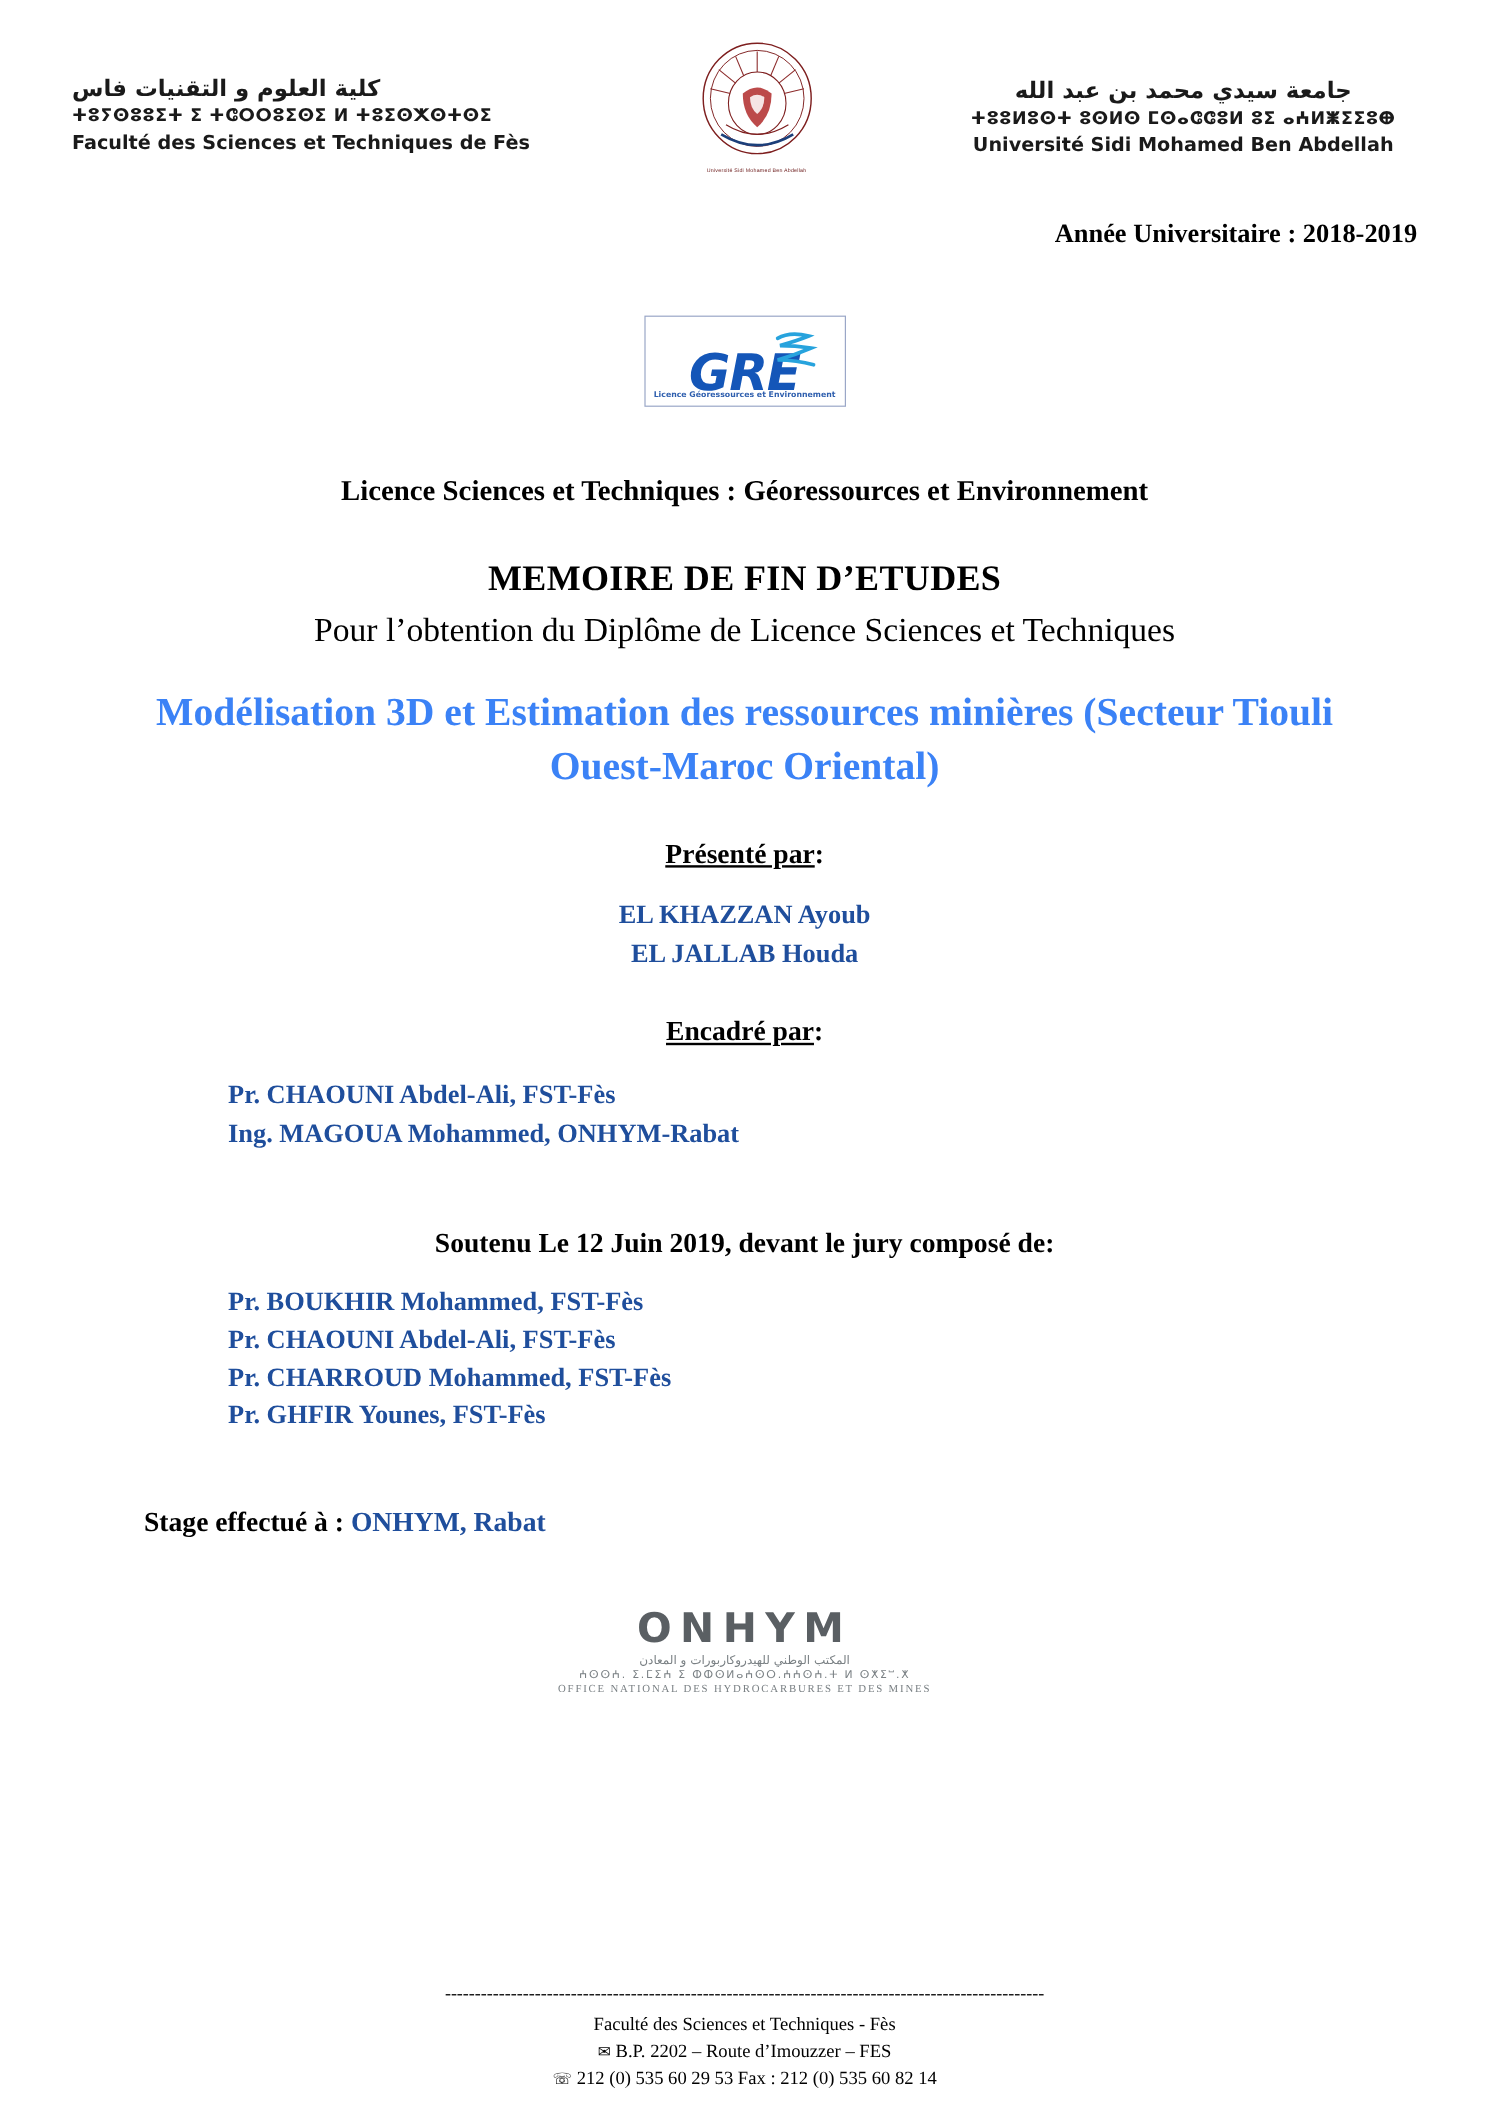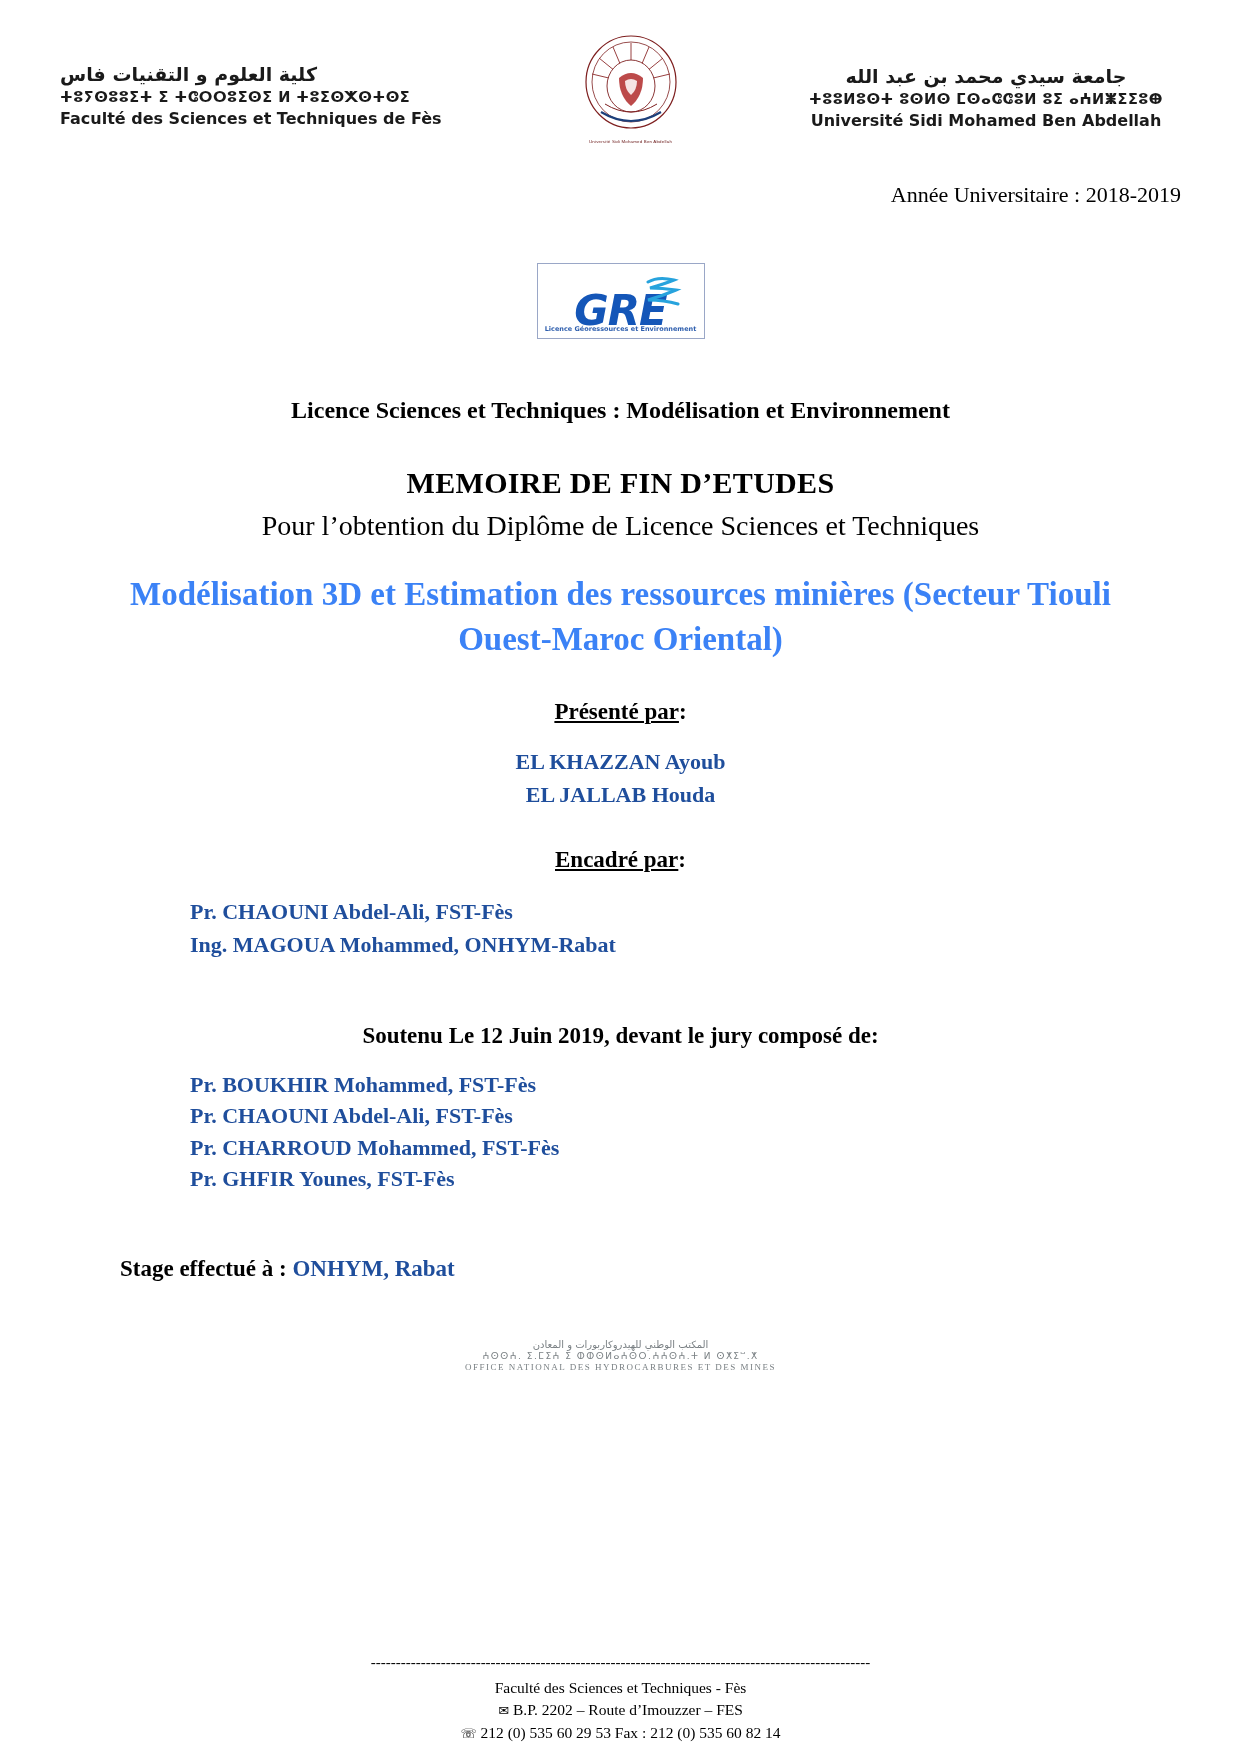--- a/index.html
+++ b/index.html
@@ -81,21 +81,21 @@
     font-family: "Liberation Sans", sans-serif;
     margin-top: 1px;
     letter-spacing: 0.2px;
   }
 
   
   .year {
     text-align: right;
     padding: 28px 60px 0 0;
     font-size: 22px;
-    font-weight: normal;
+    font-weight: bold;
     font-family: "Liberation Serif", serif;
     color: #000;
   }
 
   
   .gre-wrap {
     margin-top: 55px;
     display: flex;
     justify-content: center;
   }
@@ -332,21 +332,21 @@
       <div class="gre-text">GRE</div>
       <div class="gre-e-overlay">
         <svg width="36" height="38" viewBox="0 0 36 38">
           <path d="M2 8 Q12 2 28 6 Q18 10 4 14 Q16 14 30 16 Q16 22 2 26 Q18 26 32 30" fill="none" stroke="#27a3dd" stroke-width="3" stroke-linecap="round"></path>
         </svg>
       </div>
       <div class="gre-sub">Licence Géoressources et Environnement</div>
     </div>
   </div>
 
-  <div class="filiere center">Licence Sciences et Techniques : Modélisation et Environnement</div>
+  <div class="filiere center">Licence Sciences et Techniques : Géoressources et Environnement</div>
 
   <div class="memoire center">MEMOIRE DE FIN D’ETUDES</div>
 
   <div class="pour center">Pour l’obtention du Diplôme de Licence Sciences et Techniques</div>
 
   <div class="subject center">Modélisation 3D et Estimation des ressources minières (Secteur Tiouli Ouest-Maroc Oriental)</div>
 
   <div class="label-ul center">
     <u>Présenté par</u><span>:</span>
   </div>
@@ -374,20 +374,21 @@
     <div>Pr. GHFIR Younes, FST-Fès</div>
   </div>
 
   <div class="stage">
     <span>Stage effectué à :</span>
     <span class="stage-value">ONHYM, Rabat</span>
   </div>
 
   <div class="onhym-wrap">
     <div class="onhym">
+      <div class="onhym-name">ONHYM</div>
       <div class="onhym-ar">المكتب الوطني للهيدروكاربورات و المعادن</div>
       <div class="onhym-tif">ⵄⵙⵙⵄ. ⵉ.ⵎⵉⵄ ⵉ ⵀⵀⵙⵍⴰⵄⵙⵔ.ⵄⵄⵙⵄ.ⵜ ⵍ ⵙⵅⵉⵯ.ⵅ</div>
       <div class="onhym-fr">OFFICE NATIONAL DES HYDROCARBURES ET DES MINES</div>
     </div>
   </div>
 
   <div class="footer">
     <div class="dashed">----------------------------------------------------------------------------------------------------</div>
     <div class="footer-lines">
       <div>Faculté des Sciences et Techniques -  Fès</div>

